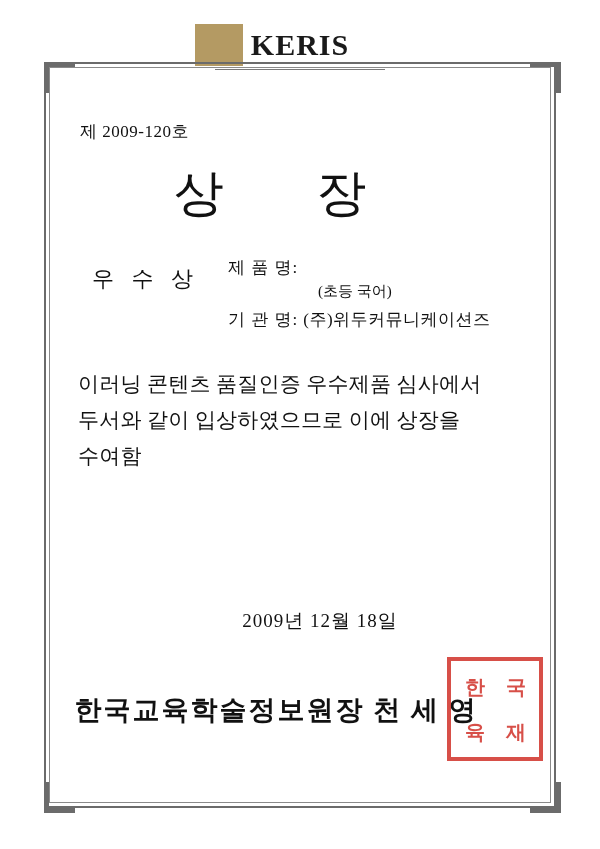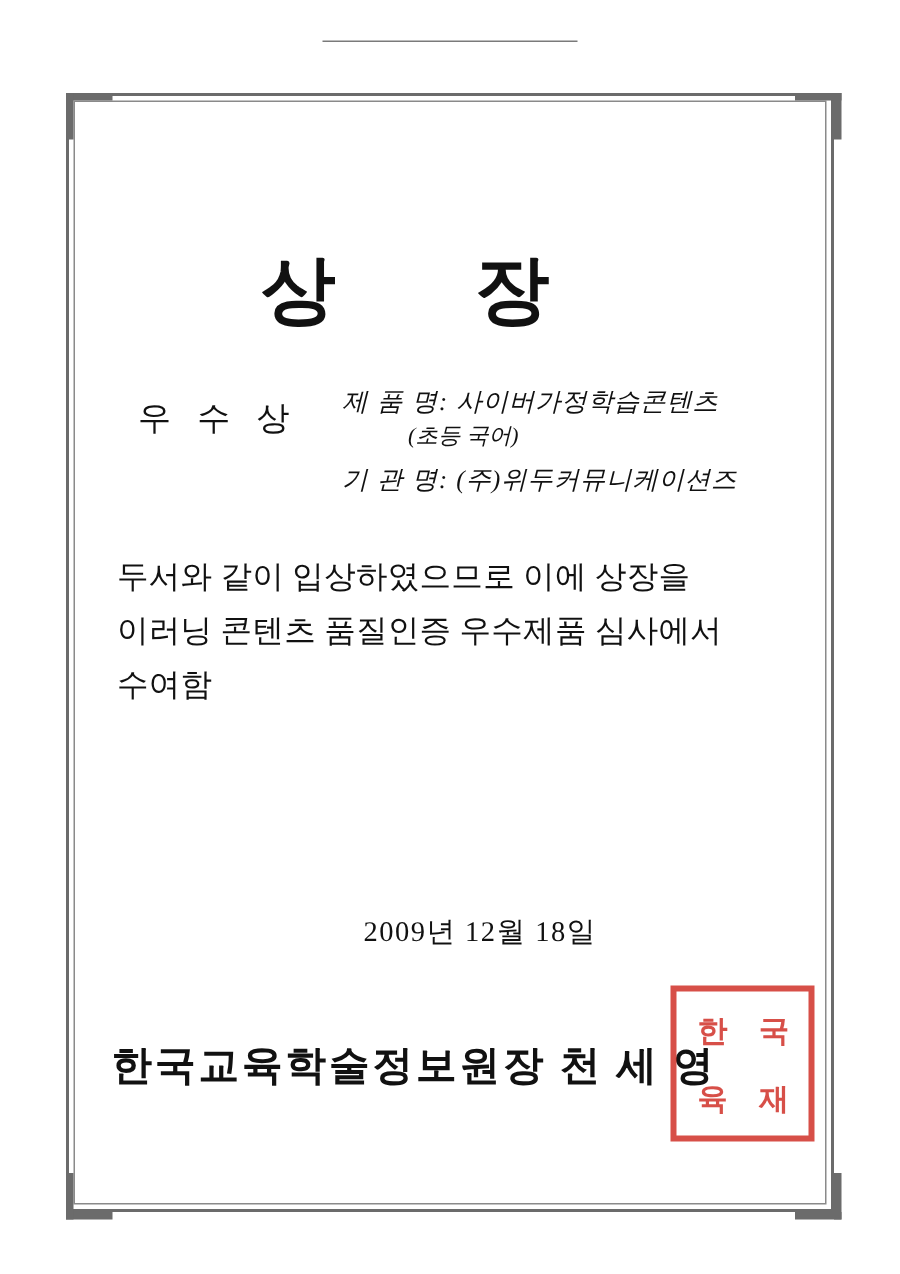--- a/index.html
+++ b/index.html
@@ -113,59 +113,58 @@
     letter-spacing: 0.5px;
   }
 
   .title {
     position: absolute;
     left: 0;
     top: 160px;
     width: 540px;
     text-align: center;
     font-size: 50px;
-    font-weight: bold;
+    font-weight: normal;
     letter-spacing: 40px;
     text-indent: 40px;
   }
 
   .award-name {
     position: absolute;
     left: 92px;
     top: 264px;
     font-size: 22px;
     letter-spacing: 6px;
   }
 
   .fields {
     position: absolute;
     left: 228px;
     top: 256px;
     width: 330px;
     font-size: 17px;
     line-height: 1.45;
-    font-style: italic;
   }
   .field-row {
     display: flex;
     align-items: baseline;
     margin-bottom: 1px;
   }
   .field-label {
     white-space: nowrap;
     letter-spacing: 1px;
   }
   .field-colon {
     padding: 0 6px 0 0;
   }
   .field-value {
     letter-spacing: 0.5px;
   }
   .field-sub {
-    margin-left: 44px;
+    margin-left: 90px;
     font-size: 15px;
     margin-top: -1px;
     margin-bottom: 6px;
   }
 
   .body-text {
     position: absolute;
     left: 78px;
     top: 366px;
     width: 452px;
@@ -231,52 +230,55 @@
     justify-content: center;
     letter-spacing: -1px;
   }
 </style>
 </head>
 <body>
 
 <div class="certificate">
 
   <div class="logo-block">
+    <div class="logo-bar">
+      <div class="logo-word">KERIS</div>
+    </div>
     <div class="logo-underline"></div>
   </div>
 
   <div class="border-outer"></div>
   <div class="border-inner"></div>
   <div class="corner tl"></div>
   <div class="corner tr"></div>
   <div class="corner bl"></div>
   <div class="corner br"></div>
 
+  <div class="doc-no">제 2009-120호</div>
 
   <div class="title">상      장</div>
 
   <div class="award-name">우 수 상</div>
 
   <div class="fields">
     <div class="field-row">
       <span class="field-label">제 품 명</span>
       <span class="field-colon">:</span>
-      <span class="field-value">사이버가정학습콘텐츠</span>
     </div>
     <div class="field-sub">(초등 국어)</div>
     <div class="field-row">
       <span class="field-label">기 관 명</span>
       <span class="field-colon">:</span>
       <span class="field-value">(주)위두커뮤니케이션즈</span>
     </div>
   </div>
 
   <div class="body-text">
+    <div>이러닝 콘텐츠 품질인증 우수제품 심사에서</div>
     <div>두서와 같이 입상하였으므로 이에 상장을</div>
-    <div>이러닝 콘텐츠 품질인증 우수제품 심사에서</div>
     <div>수여함</div>
   </div>
 
   <div class="date">2009년  12월  18일</div>
 
   <div class="signature">한국교육학술정보원장 천 세 영</div>
 
   <div class="seal">
     <div class="seal-inner">
       <span>한</span>

